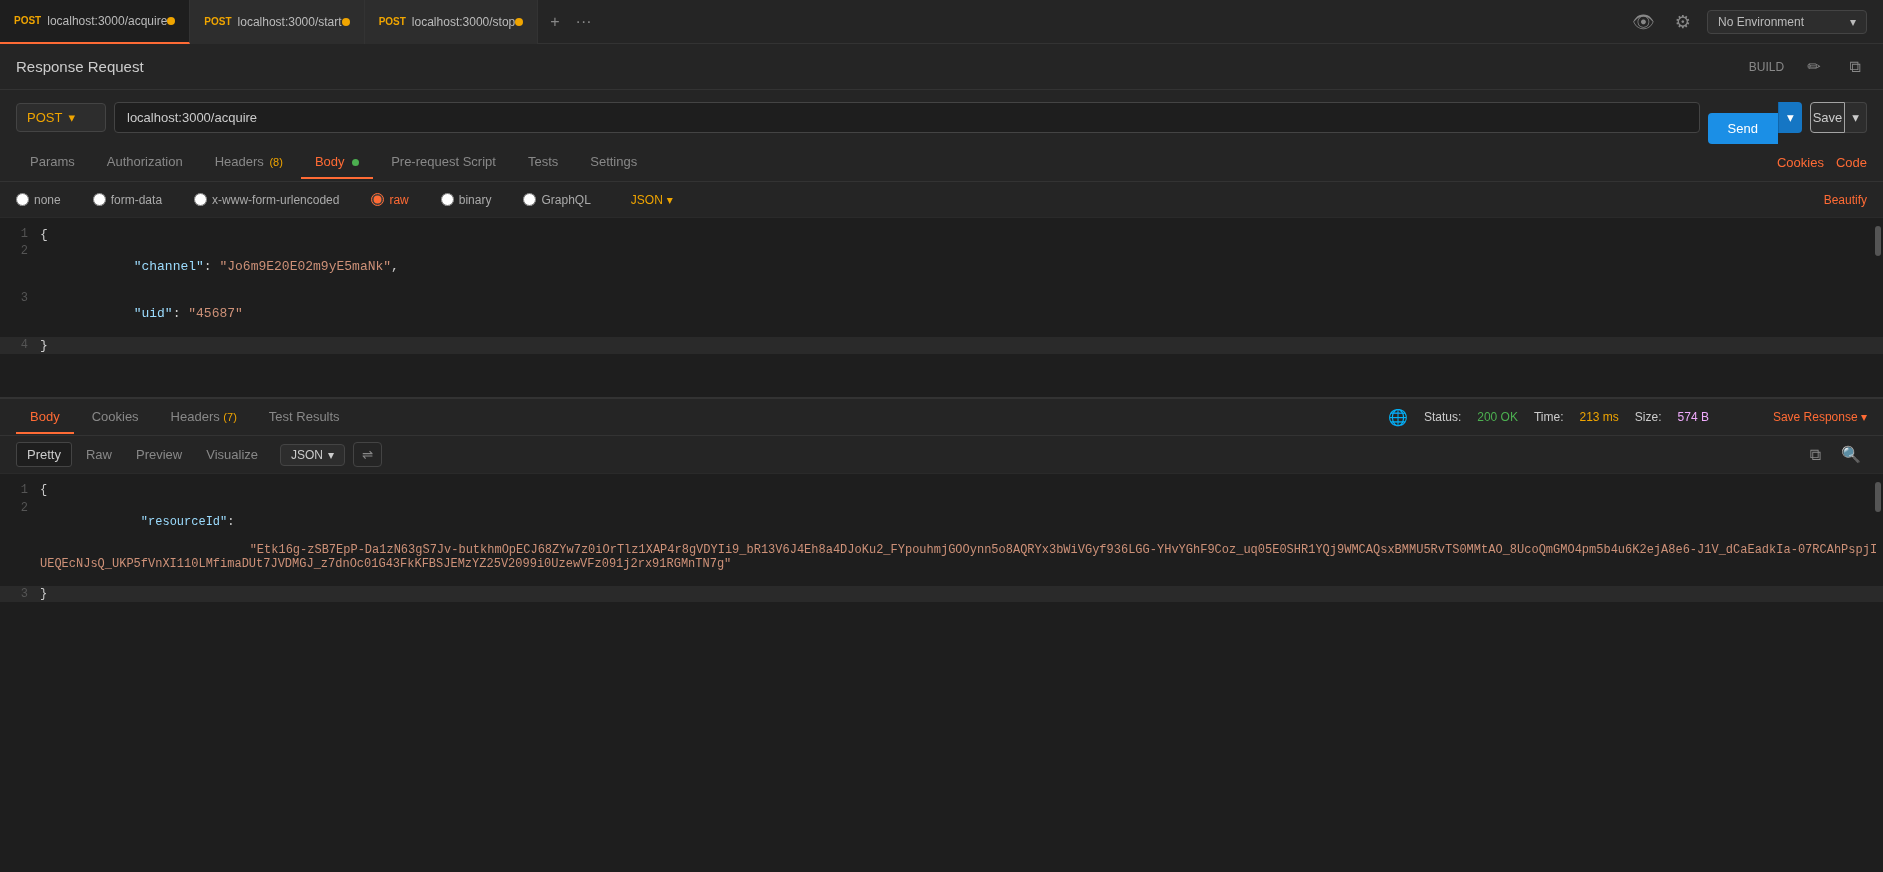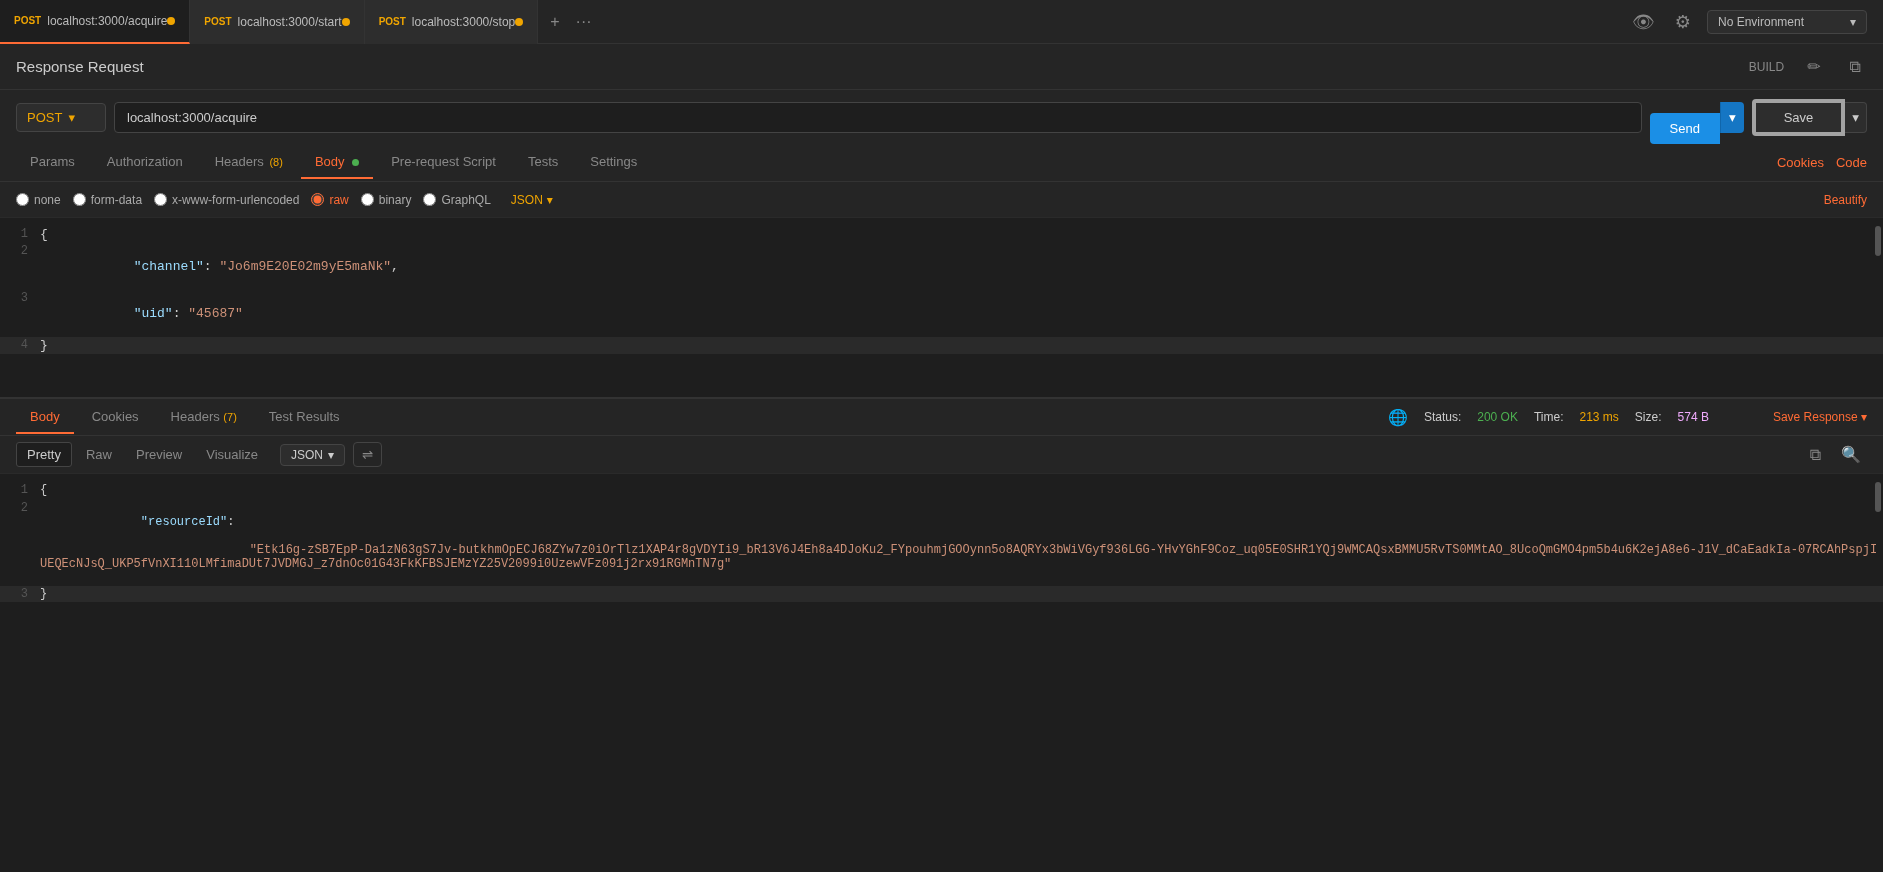--- a/index.html
+++ b/index.html
@@ -176,22 +176,22 @@
       border-radius: 0 4px 4px 0;
       border-left: 1px solid #1066ab;
     }
     .save-btn-group {
       display: flex;
       align-items: center;
     }
     .save-btn {
       background: #2d2d2d;
       color: #ccc;
-      border: 4px solid #a3a3a3;
-      padding: 7px 28px;
+      border: 1px solid #a3a3a3;
+      padding: 7px 2px;
       font-size: 13px;
       cursor: pointer;
       border-radius: 4px 0 0 4px;
     }
     .save-dropdown {
       background: #2d2d2d;
       color: #ccc;
       border: 1px solid #444;
       border-left: none;
       padding: 7px 7px;
@@ -244,21 +244,21 @@
       font-size: 13px;
       cursor: pointer;
     }
 
     
     .body-type-bar {
       display: flex;
       align-items: center;
       background: #252525;
       padding: 6px 16px;
-      gap: 12px;
+      gap: 32px;
       border-bottom: 1px solid #2a2a2a;
       height: 36px;
     }
     .radio-option {
       display: flex;
       align-items: center;
       gap: 5px;
       cursor: pointer;
       font-size: 12px;
       color: #aaa;

